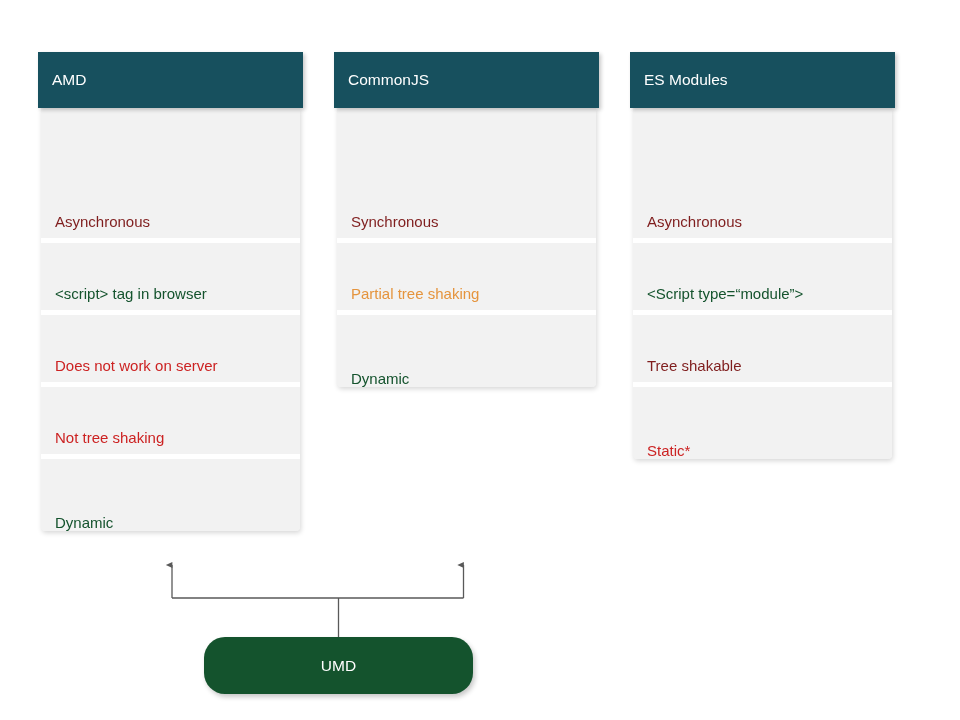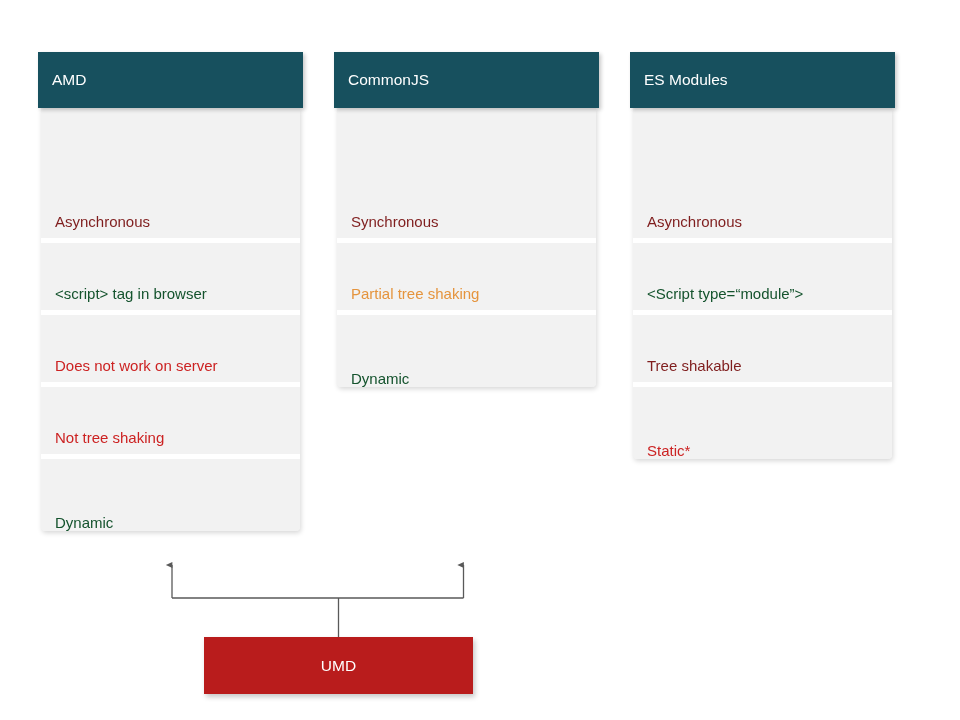--- a/index.html
+++ b/index.html
@@ -90,28 +90,29 @@
   .c-red     { color: #CC2222; }
   .c-orange  { color: #E5943D; }
 
   
   .umd-box {
     position: absolute;
     left: 204px;
     top: 637px;
     width: 269px;
     height: 57px;
-    background: #b91c1c;
+    background: #14532d;
     color: #ffffff;
     font-size: 15.5px;
     display: flex;
     align-items: center;
     justify-content: center;
     box-shadow: 2px 3px 5px rgba(0,0,0,0.22);
     z-index: 2;
+    border-radius: 21px;
   }
 </style>
 </head>
 <body>
 
 <div id="canvas">
 
   <svg id="connectors" viewBox="0 0 960 720" width="960" height="720" xmlns="http://www.w3.org/2000/svg">
     <defs>
       <marker id="arrowUp" markerWidth="8" markerHeight="8" refX="3.2" refY="6.6" orient="auto" markerUnits="userSpaceOnUse">

